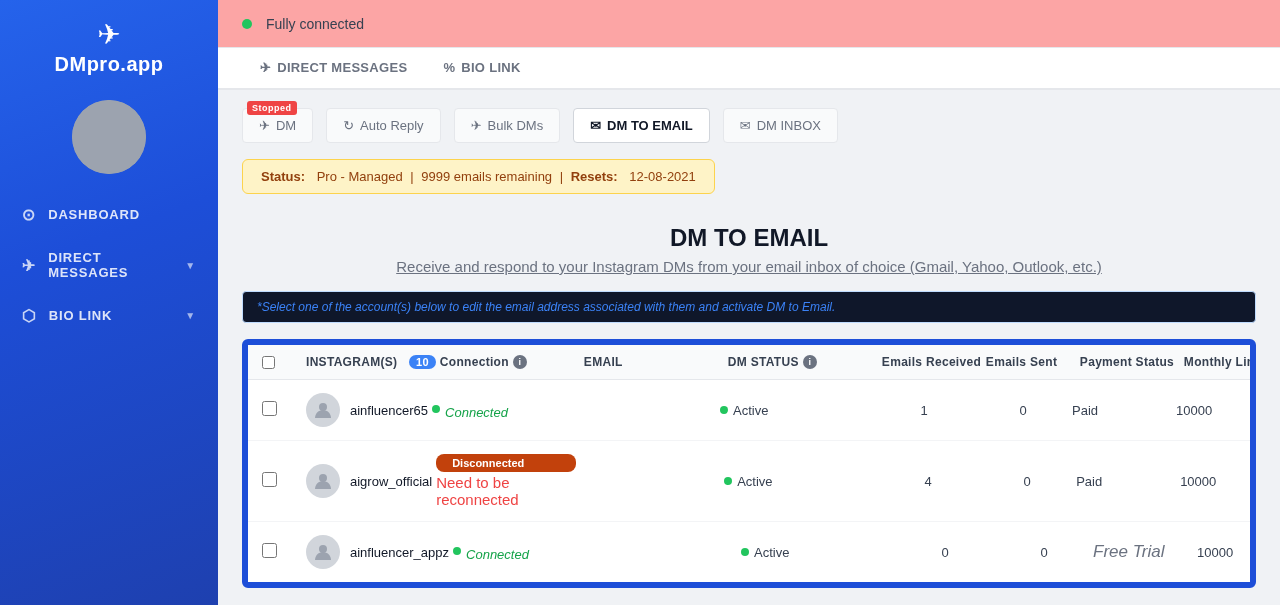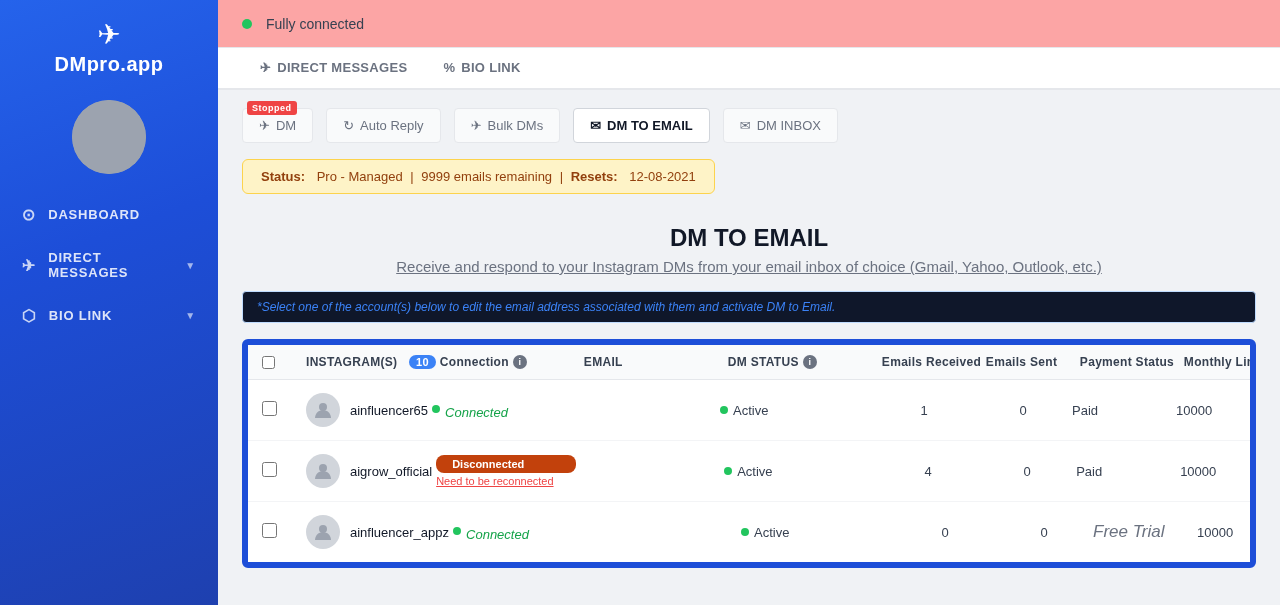--- a/index.html
+++ b/index.html
@@ -290,21 +290,21 @@
     }
     .disconnected-label {
       display: inline-block;
       background: #c2410c;
       color: white;
       font-size: 11px;
       font-weight: 700;
       padding: 3px 16px;
       border-radius: 8px;
     }
-    .reconnect-text { font-size: 11px; color: #ef4444; text-decoration: underline; }
+    .reconnect-text { font-size: 15px; color: #ef4444; }
     .active-badge {
       display: inline-flex;
       align-items: center;
       gap: 5px;
       font-size: 13px;
       color: #374151;
     }
     .active-dot { width: 8px; height: 8px; border-radius: 50%; background: #22c55e; }
     .free-trial-text { font-size: 17px; color: #6b7280; font-style: italic; }
 

